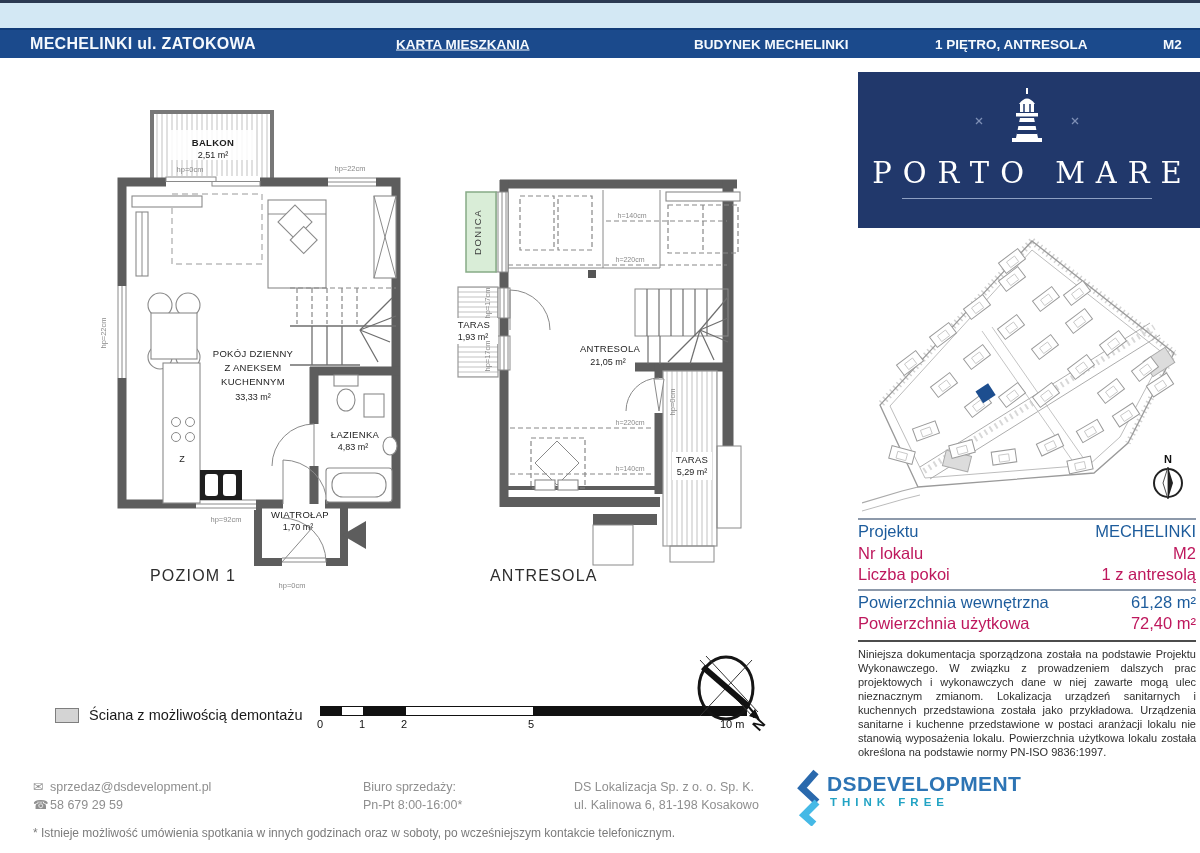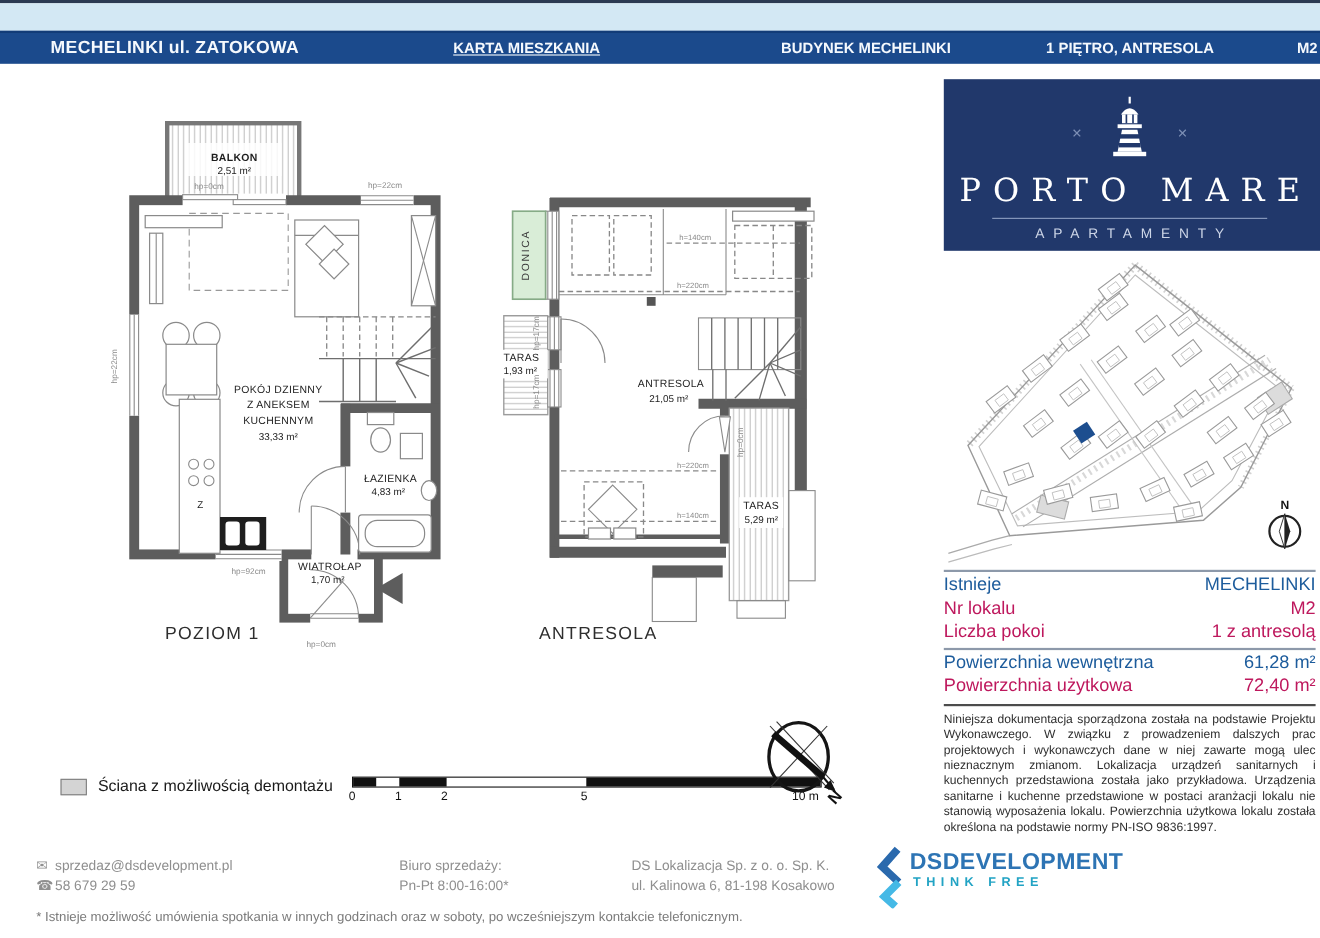--- a/index.html
+++ b/index.html
@@ -3,21 +3,21 @@
 <meta charset="utf-8">
 <style>
   html,body{margin:0;padding:0;background:#e8e8e8;}
   #canvas{position:relative;width:1200px;height:853px;background:#ffffff;overflow:hidden;
           font-family:"Liberation Sans",sans-serif;}
   .abs{position:absolute;}
   
   #top-line{left:0;top:0;width:1200px;height:3px;background:#2b3a52;}
   #top-strip{left:0;top:3px;width:1200px;height:25px;background:#d3e8f4;}
   #header-bar{left:0;top:28px;width:1200px;height:30px;background:#1b4a8c;border-top:2px solid #123c78;box-sizing:border-box;}
-  #header-bar span{position:absolute;top:50%;transform:translateY(-50%);color:#f5f9fd;font-weight:bold;white-space:nowrap;margin-left:16px;}
+  #header-bar span{position:absolute;top:50%;transform:translateY(-50%);color:#f5f9fd;font-weight:bold;white-space:nowrap;}
   .h-main{left:30px;font-size:16px;letter-spacing:.3px;}
   .h-doc{left:396px;font-size:13.5px;text-decoration:underline;}
   .h-bld{left:694px;font-size:13.5px;}
   .h-floor{left:935px;font-size:13.5px;}
   .h-unit{left:1163px;font-size:13.5px;}
   
   svg{display:block;}
   svg text{font-family:"Liberation Sans",sans-serif;}
   .rl{font-size:9.5px;fill:#1d1d1d;letter-spacing:.3px;}
   .ra{font-size:9px;fill:#1d1d1d;}
@@ -359,21 +359,20 @@
       </g>
       <g fill="#21386b">
         <line x1="166" y1="22" x2="166" y2="30" stroke="#21386b" stroke-width="1.5"></line>
         <line x1="172" y1="22" x2="172" y2="30" stroke="#21386b" stroke-width="1.5"></line>
         <rect x="160" y="40" width="18" height="4"></rect>
         <rect x="159" y="48" width="20" height="4"></rect>
       </g>
     </svg>
     <div class="abs" id="brand-name">PORTO MARE</div>
     <div class="abs" id="brand-line"></div>
-    <div class="abs" id="brand-sub">APARTAMENTY</div>
   </div>
 
   <svg class="abs" style="left:862px;top:233px;" width="334" height="287" viewBox="0 0 334 287">
     <g>
       <polyline points="0,270 40,258 56,254" fill="none" stroke="#aaa" stroke-width="1.2"></polyline>
       <polyline points="0,278 42,266 58,262" fill="none" stroke="#bbb" stroke-width="1"></polyline>
       <line x1="170" y1="8" x2="18" y2="172" stroke="#d2d2d2" stroke-width="7" stroke-dasharray="1.5,3.5"></line>
       <line x1="170" y1="8" x2="312" y2="120" stroke="#d2d2d2" stroke-width="7" stroke-dasharray="1.5,3.5"></line>
       <line x1="312" y1="120" x2="266" y2="210" stroke="#d2d2d2" stroke-width="6" stroke-dasharray="1.5,3.5"></line>
       <polygon points="170,8 312,120 266,210 232,240 56,254 18,172" fill="none" stroke="#9a9a9a" stroke-width="1.3"></polygon>
@@ -451,21 +450,21 @@
       <text x="306" y="230" text-anchor="middle" font-size="11" font-weight="bold" fill="#111">N</text>
       <circle cx="306" cy="250" r="14" fill="#fff" stroke="#222" stroke-width="2"></circle>
       <polygon points="306,234 311,250 306,266" fill="#222"></polygon>
       <polygon points="306,234 301,250 306,266" fill="#fff" stroke="#222" stroke-width="0.8"></polygon>
     </g>
   </svg>
 
   <div class="abs" id="details">
     <div class="dsec">
       <div class="drow">
-        <span class="blue">Istnieje</span>
+        <span class="blue">Projektu</span>
         <span class="blue">MECHELINKI</span>
       </div>
       <div class="drow">
         <span class="dark">Nr lokalu</span>
         <span class="dark">M2</span>
       </div>
       <div class="drow">
         <span class="dark">Liczba pokoi</span>
         <span class="dark">1 z antresolą</span>
       </div>

